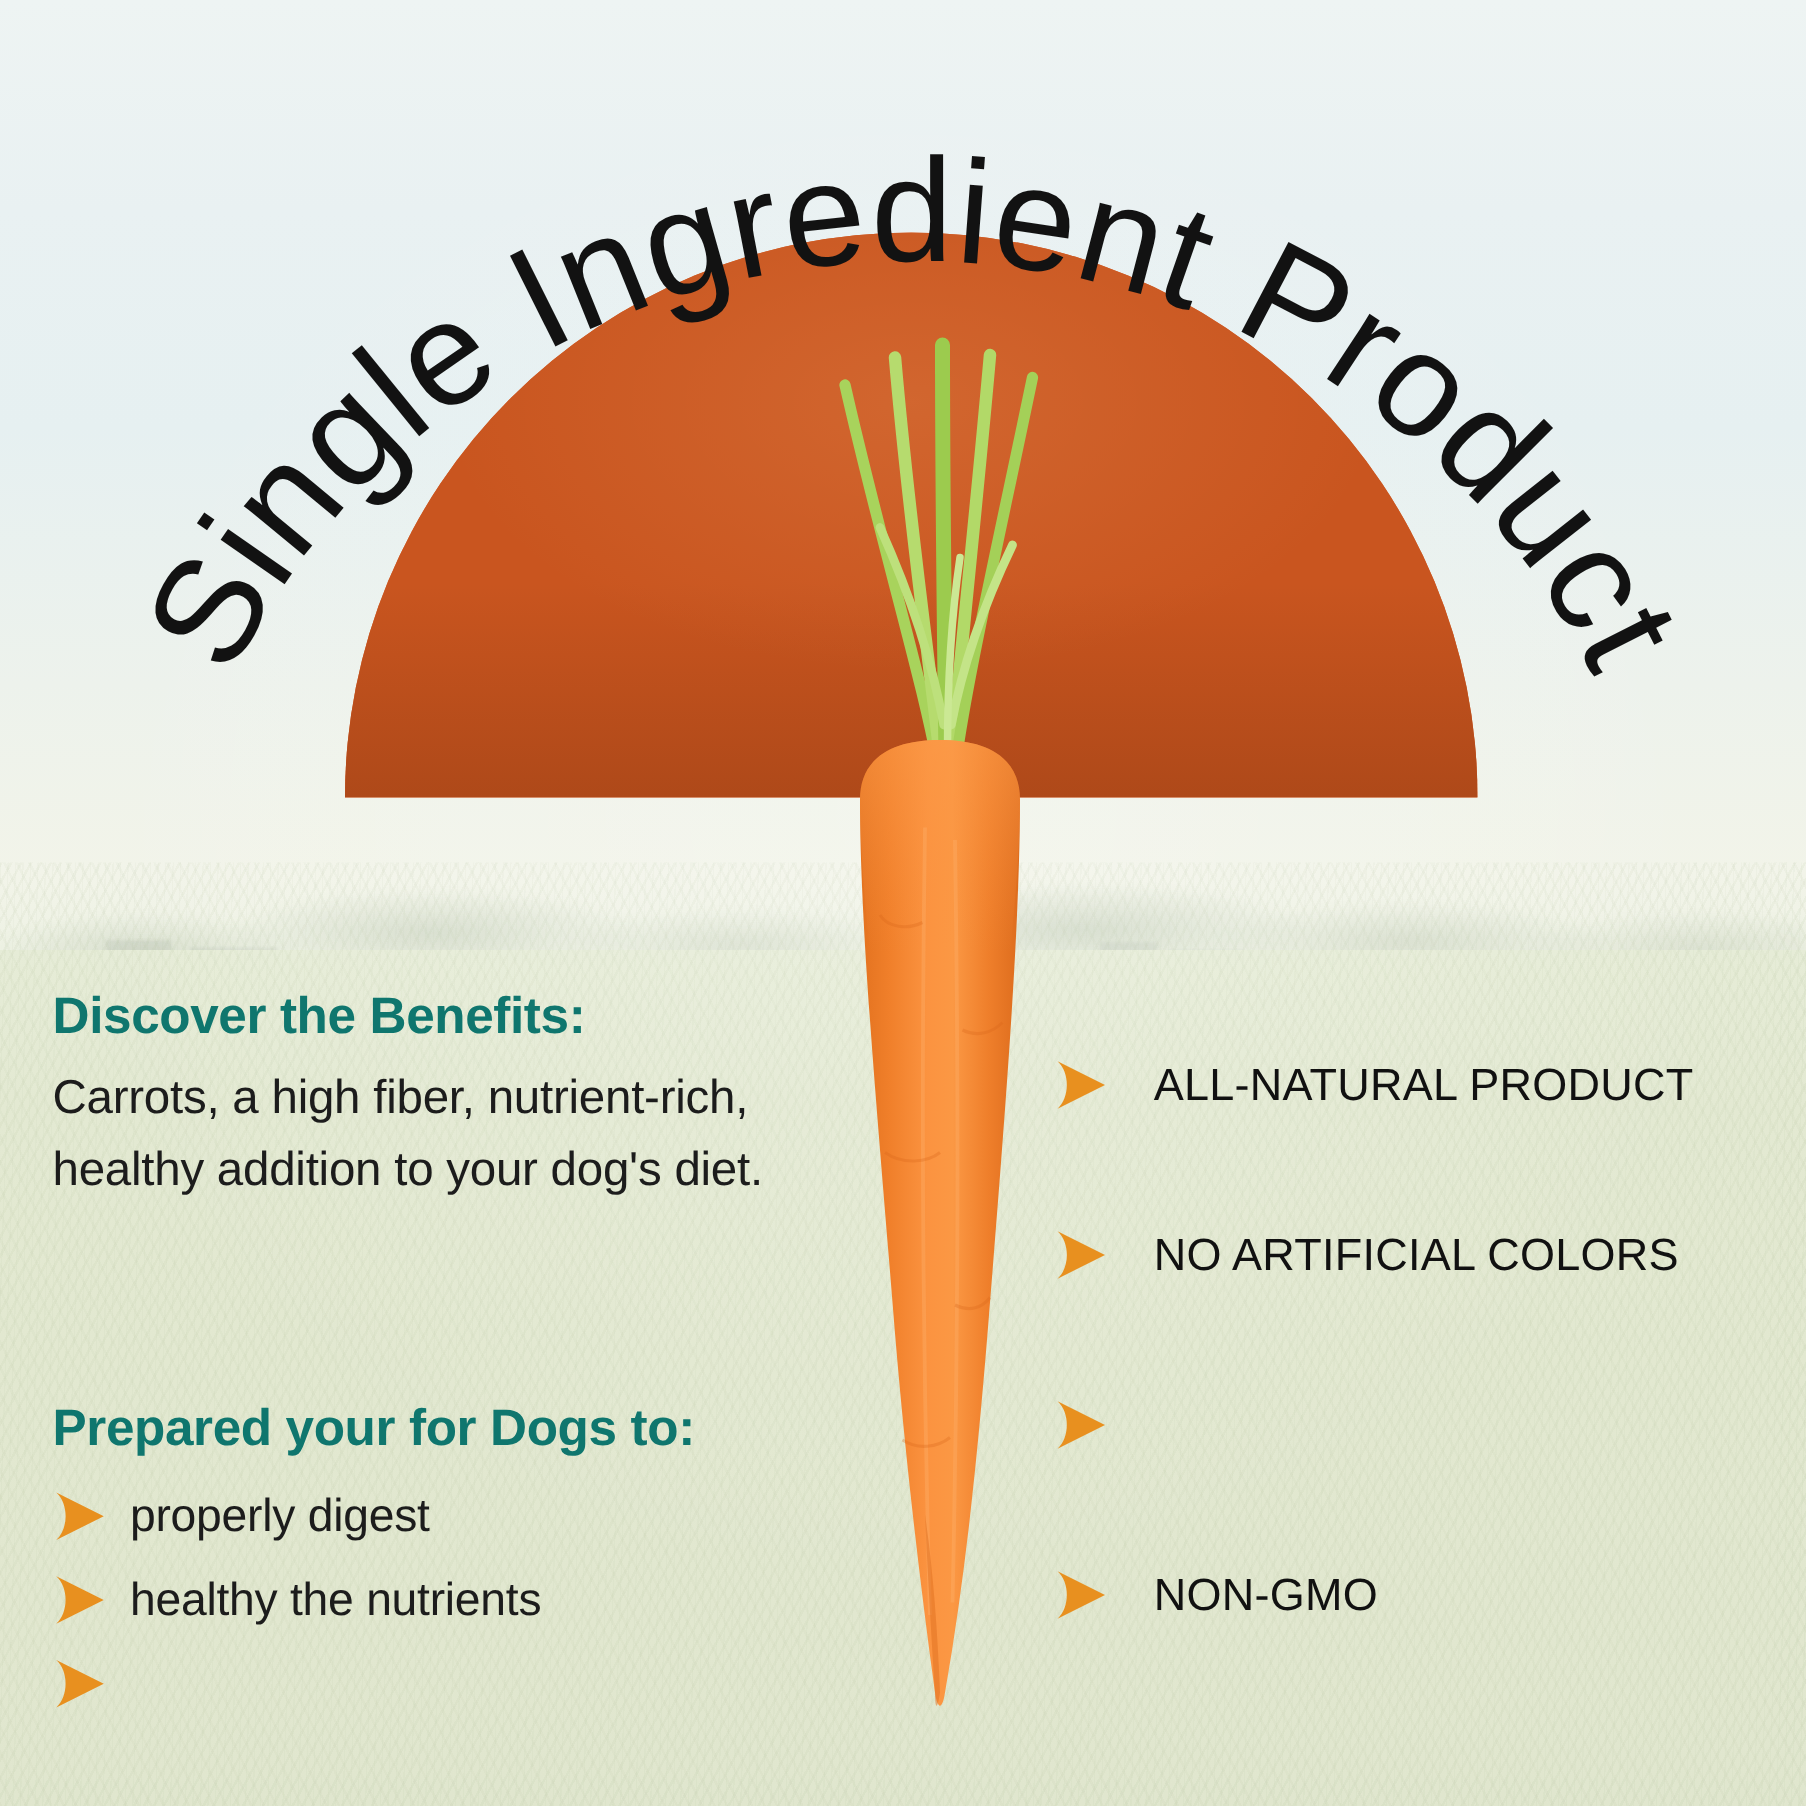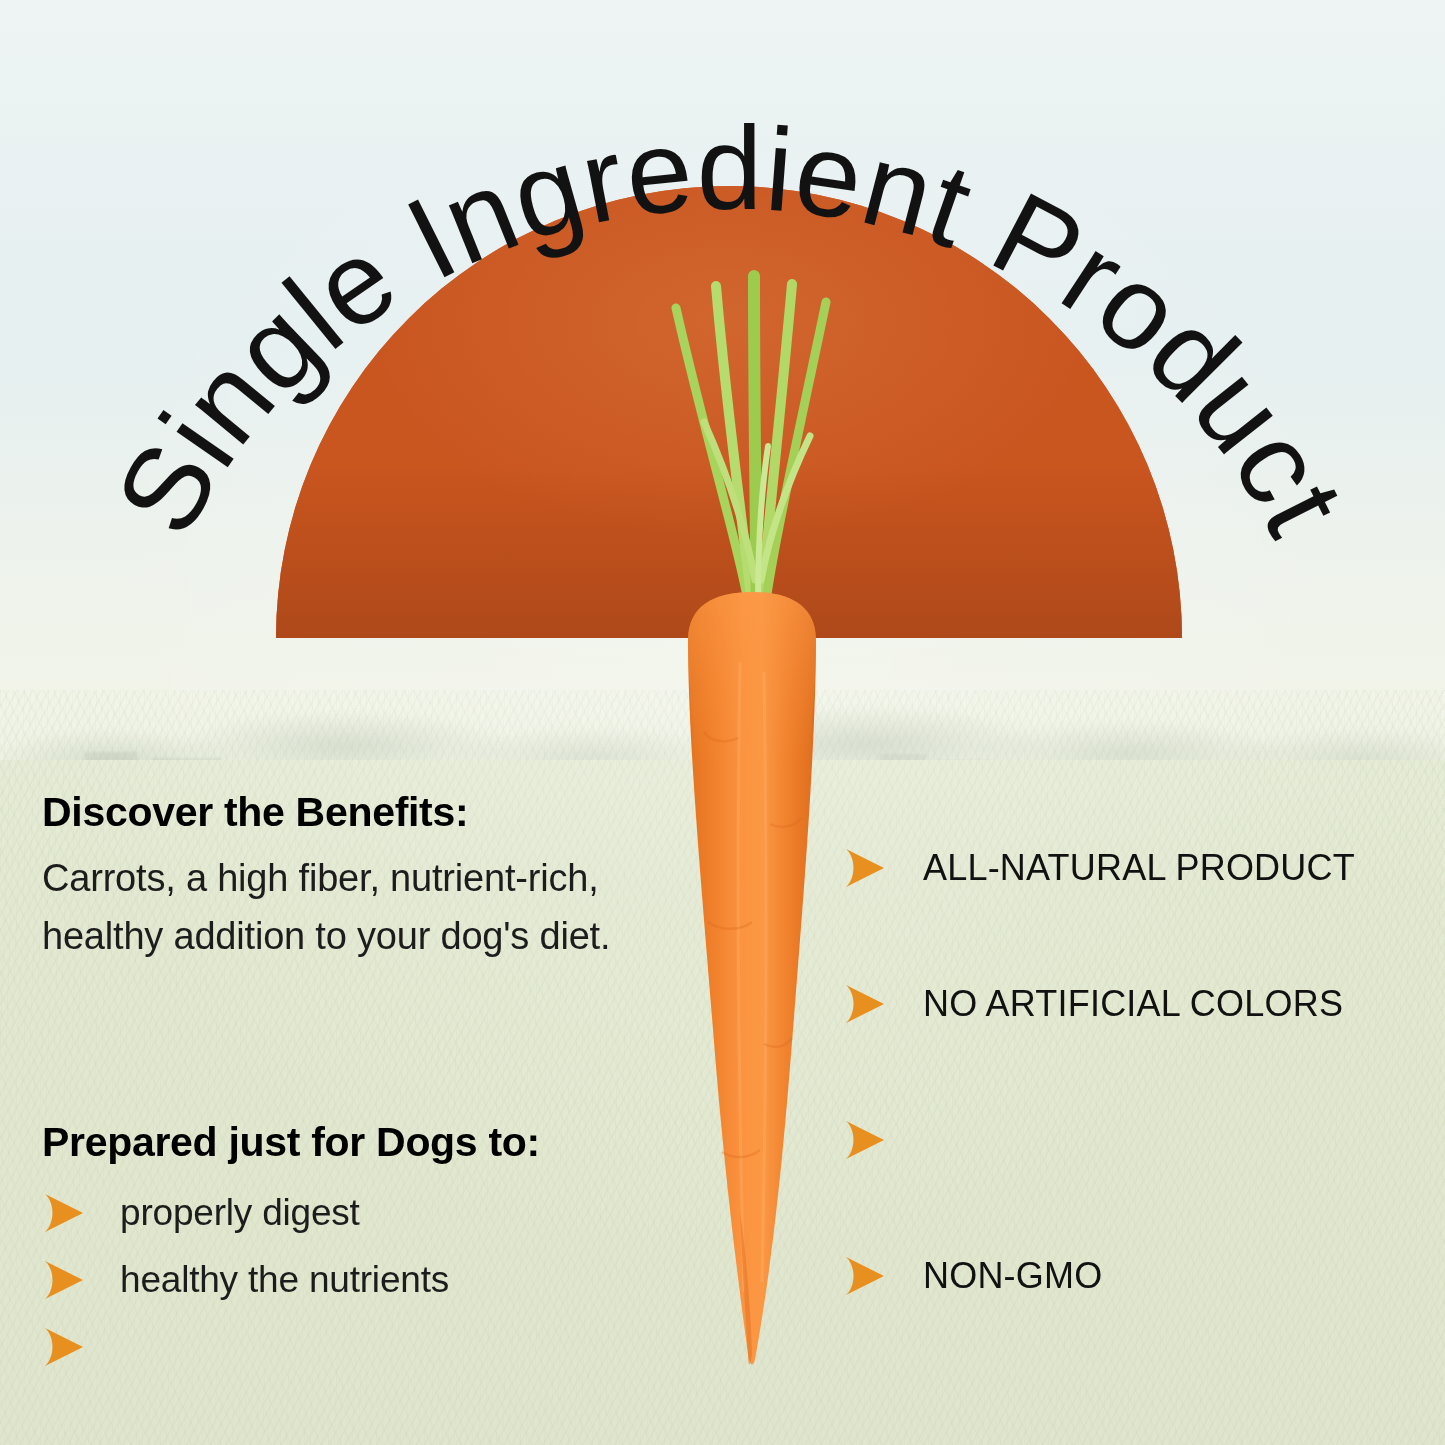--- a/index.html
+++ b/index.html
@@ -173,21 +173,21 @@
 
   
   .left-col {
     position: absolute;
     left: 42px; top: 790px;
     width: 600px;
   }
   .h-bold {
     font-size: 41px;
     font-weight: bold;
-    color: #000000;
+    color: #0f766e;
     letter-spacing: -.3px;
     margin: 0 0 14px 0;
     line-height: 1.12;
   }
   .body-copy {
     font-size: 38px;
     font-weight: 400;
     color: #1c1c1c;
     line-height: 1.52;
     margin: 0;
@@ -200,21 +200,21 @@
   }
   .sub-list { list-style: none; margin: 10px 0 0 0; padding: 0; }
   .sub-list li {
     display: flex;
     align-items: center;
     height: 67px;
     font-size: 37px;
     color: #1c1c1c;
     letter-spacing: -.2px;
   }
-  .sub-list li .txt { margin-left: 34px; }
+  .sub-list li .txt { margin-left: 18px; }
 
   .right-col {
     position: absolute;
     left: 843px; top: 800px;
     width: 580px;
   }
   .right-list { list-style: none; margin: 0; padding: 0; }
   .right-list li {
     display: flex;
     align-items: center;
@@ -323,21 +323,21 @@
       <path d="M100,762 C98,776 96,776 96,762 C92,700 90,660 88,620 C94,660 98,710 100,762 Z" fill="#e0701f" opacity=".5"></path>
     </svg>
   </div>
 
   <div class="left-col">
     <p class="h-bold">Discover the Benefits:</p>
     <p class="body-copy">Carrots, a high fiber, nutrient-rich, healthy addition to your dog's diet.</p>
   </div>
 
   <div class="left-col-2">
-    <p class="h-bold">Prepared just for Dogs to:</p>
+    <p class="h-bold">Prepared your for Dogs to:</p>
     <ul class="sub-list">
       <li>
         <span class="arrow">
           <svg width="44" height="42" viewBox="0 0 44 42" xmlns="http://www.w3.org/2000/svg">
             <path d="M3,2 L41,21 L3,40 C13,31 13,11 3,2 Z" fill="#e8901f"></path>
           </svg>
         </span>
         <span class="txt">properly digest</span>
       </li>
       <li>

